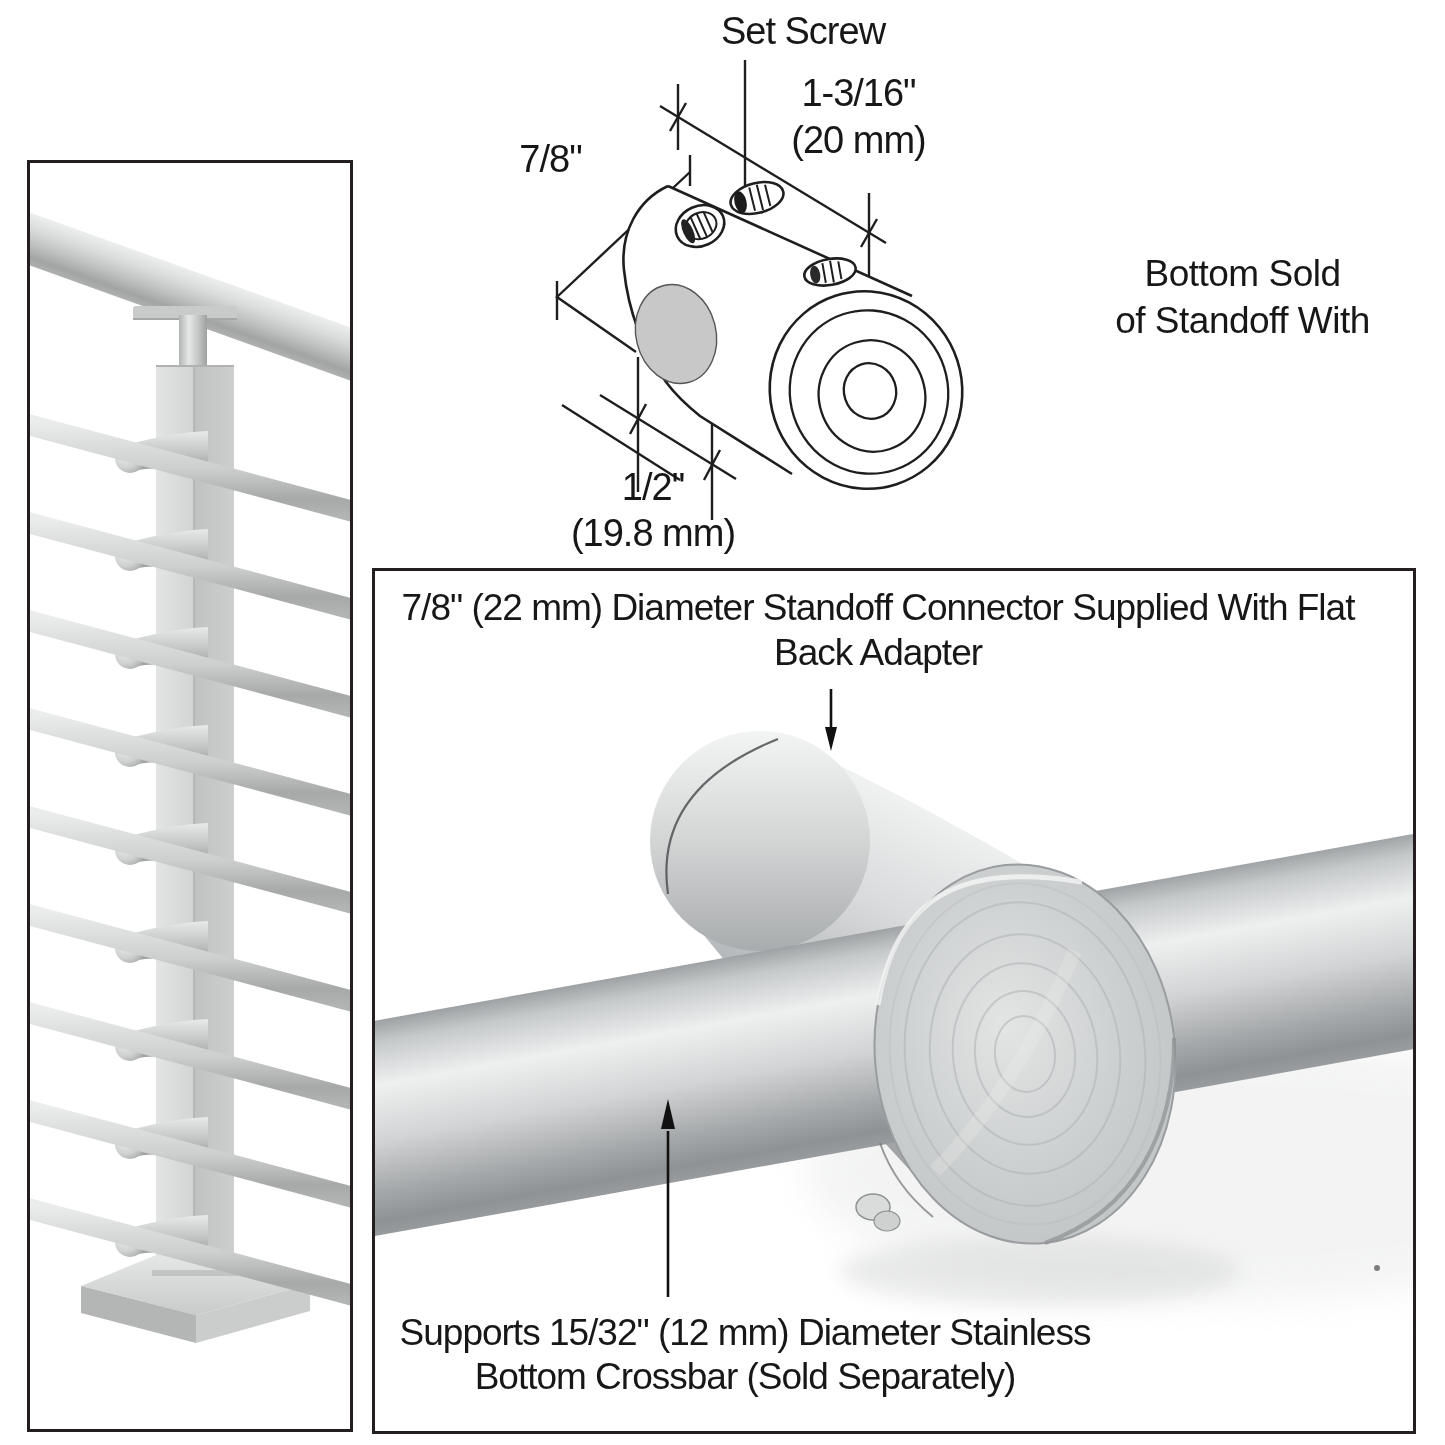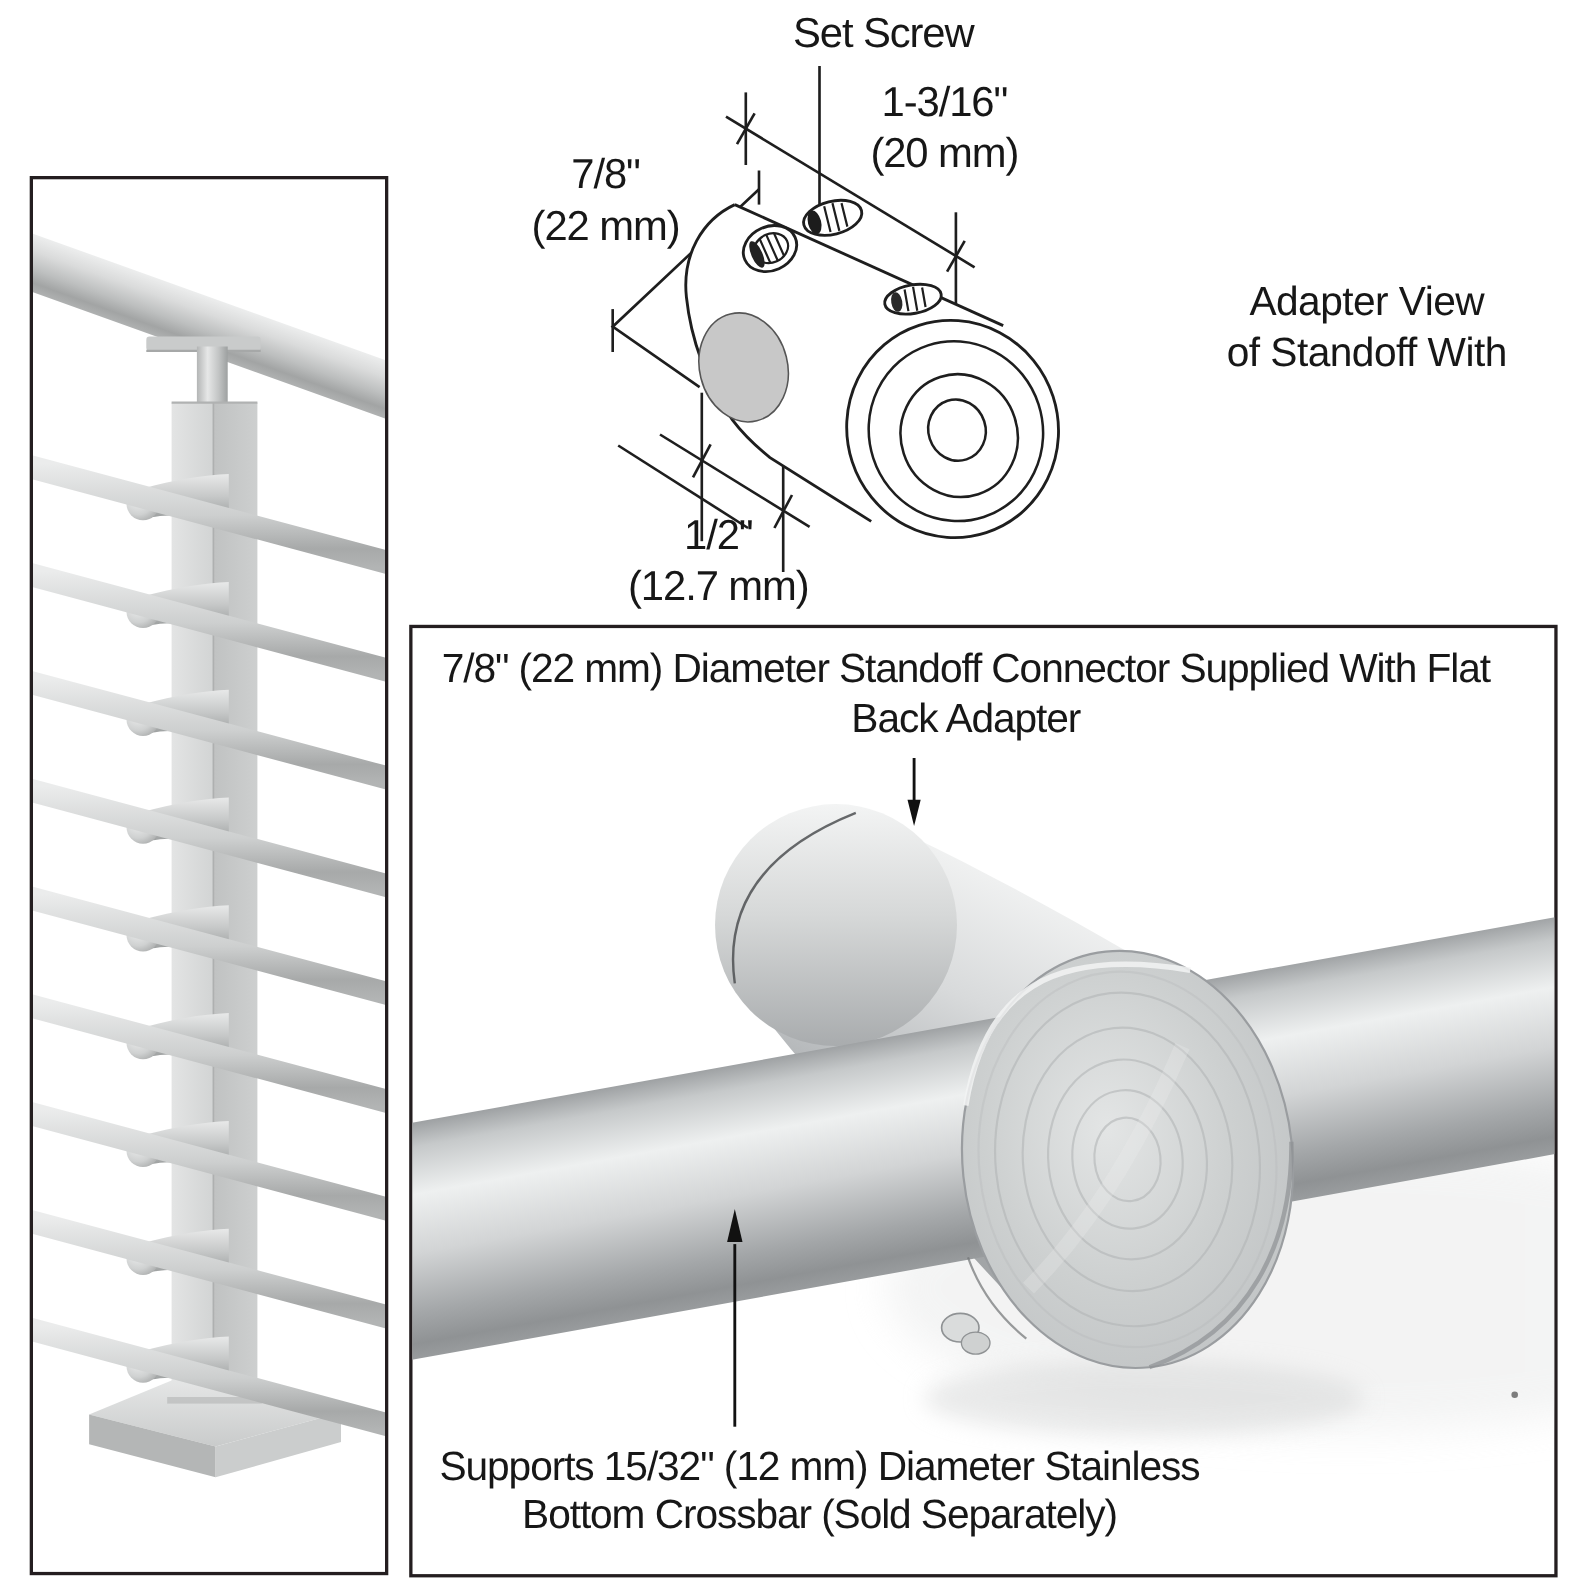--- a/index.html
+++ b/index.html
@@ -201,28 +201,27 @@
     </g>
   </svg>
 
   <div class="lbl" id="set-screw-label">Set Screw</div>
   <div class="lbl" id="length-dim">
     <span class="ln">1-3/16"</span>
     <span class="ln">(20 mm)</span>
   </div>
   <div class="lbl" id="diameter-dim">
     <span class="ln">7/8"</span>
-    <span class="ln">(22 mm)</span>
   </div>
   <div class="lbl" id="hole-dim">
     <span class="ln">1/2"</span>
-    <span class="ln">(12.7 mm)</span>
+    <span class="ln">(19.8 mm)</span>
   </div>
   <div class="lbl" id="bottom-view-note">
-    <span class="ln">Adapter View</span>
+    <span class="ln">Bottom Sold</span>
     <span class="ln">of Standoff With</span>
   </div>
 
   <div id="photo-frame" class="frame">
     <svg viewBox="0 0 1038 860" preserveAspectRatio="none">
       <defs>
         <filter id="soft18" x="-40%" y="-40%" width="180%" height="180%">
             <feGaussianBlur stdDeviation="18"></feGaussianBlur>
           </filter>
         <filter id="soft10" x="-40%" y="-40%" width="180%" height="180%">

